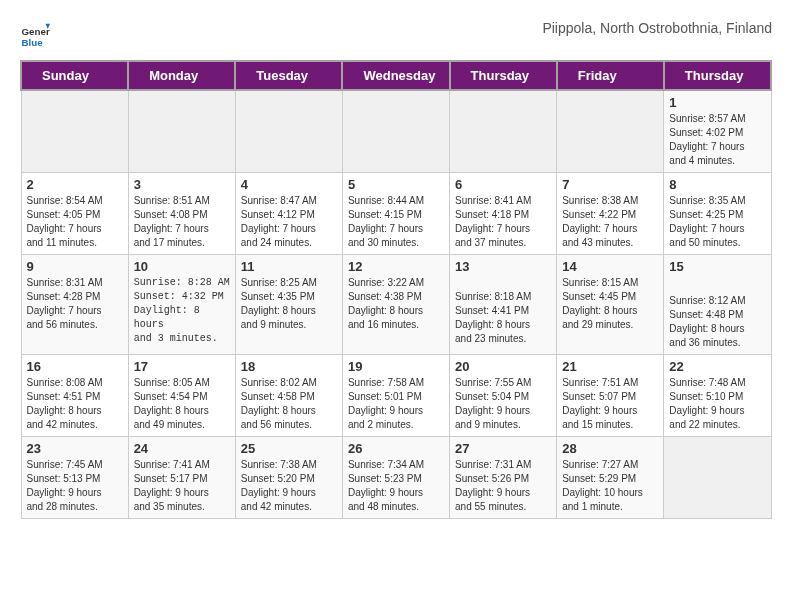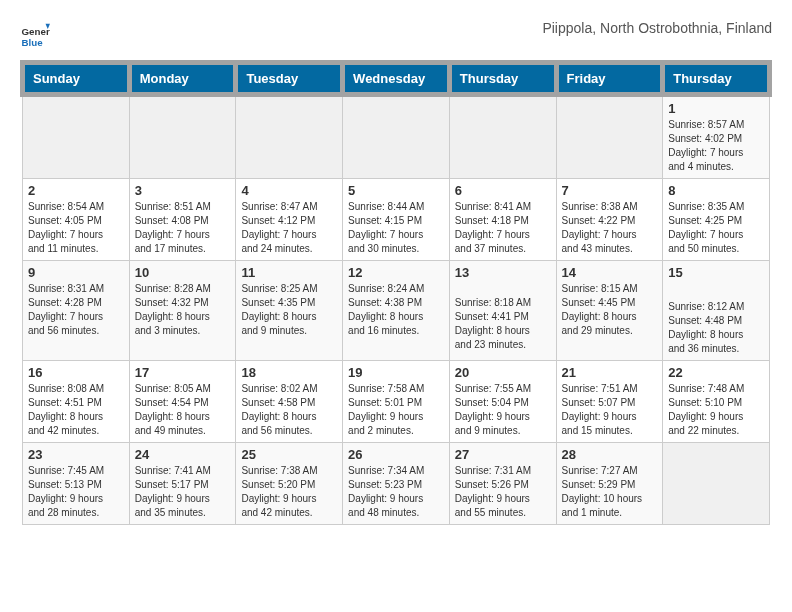--- a/index.html
+++ b/index.html
@@ -36,27 +36,27 @@
     .location-title {
       font-size: 14px;
       color: #555;
     }
     table {
       width: 100%;
       border-collapse: collapse;
       table-layout: fixed;
     }
     thead tr th {
-      background-color: #0369a1;
+      background-color: #701a75;
       color: #fff;
       font-size: 13px;
       font-weight: bold;
-      padding: 6px 8px;
+      padding: 6px 20px;
       text-align: left;
-      border: 5px solid #a3a3a3;
+      border: 2px solid #a3a3a3;
     }
     tbody tr td {
       border: 1px solid #ccc;
       vertical-align: top;
       padding: 4px 5px;
       font-size: 10.5px;
       color: #333;
       height: 80px;
     }
     .day-num {
@@ -178,35 +178,35 @@
       <tr>
         <td>
           <span class="day-num">9</span>
           <div class="day-info" style="white-space: pre-line;">Sunrise: 8:31 AM
 Sunset: 4:28 PM
 Daylight: 7 hours
 and 56 minutes.</div>
         </td>
         <td>
           <span class="day-num">10</span>
-          <div class="day-info" style="white-space: pre-line;">Sunrise: 8:28 AM
+          <div class="day-info" style="white-space: pre-line; font-family: Liberation Mono, monospace;">Sunrise: 8:28 AM
 Sunset: 4:32 PM
 Daylight: 8 hours
 and 3 minutes.</div>
         </td>
         <td>
           <span class="day-num">11</span>
           <div class="day-info" style="white-space: pre-line;">Sunrise: 8:25 AM
 Sunset: 4:35 PM
 Daylight: 8 hours
 and 9 minutes.</div>
         </td>
         <td>
           <span class="day-num">12</span>
-          <div class="day-info" style="white-space: pre-line;">Sunrise: 8:24 AM
+          <div class="day-info" style="white-space: pre-line;">Sunrise: 3:22 AM
 Sunset: 4:38 PM
 Daylight: 8 hours
 and 16 minutes.</div>
         </td>
         <td>
           <span class="day-num">13</span>
           <div class="day-info" style="white-space: pre-line; margin-top: 16px;">Sunrise: 8:18 AM
 Sunset: 4:41 PM
 Daylight: 8 hours
 and 23 minutes.</div>

